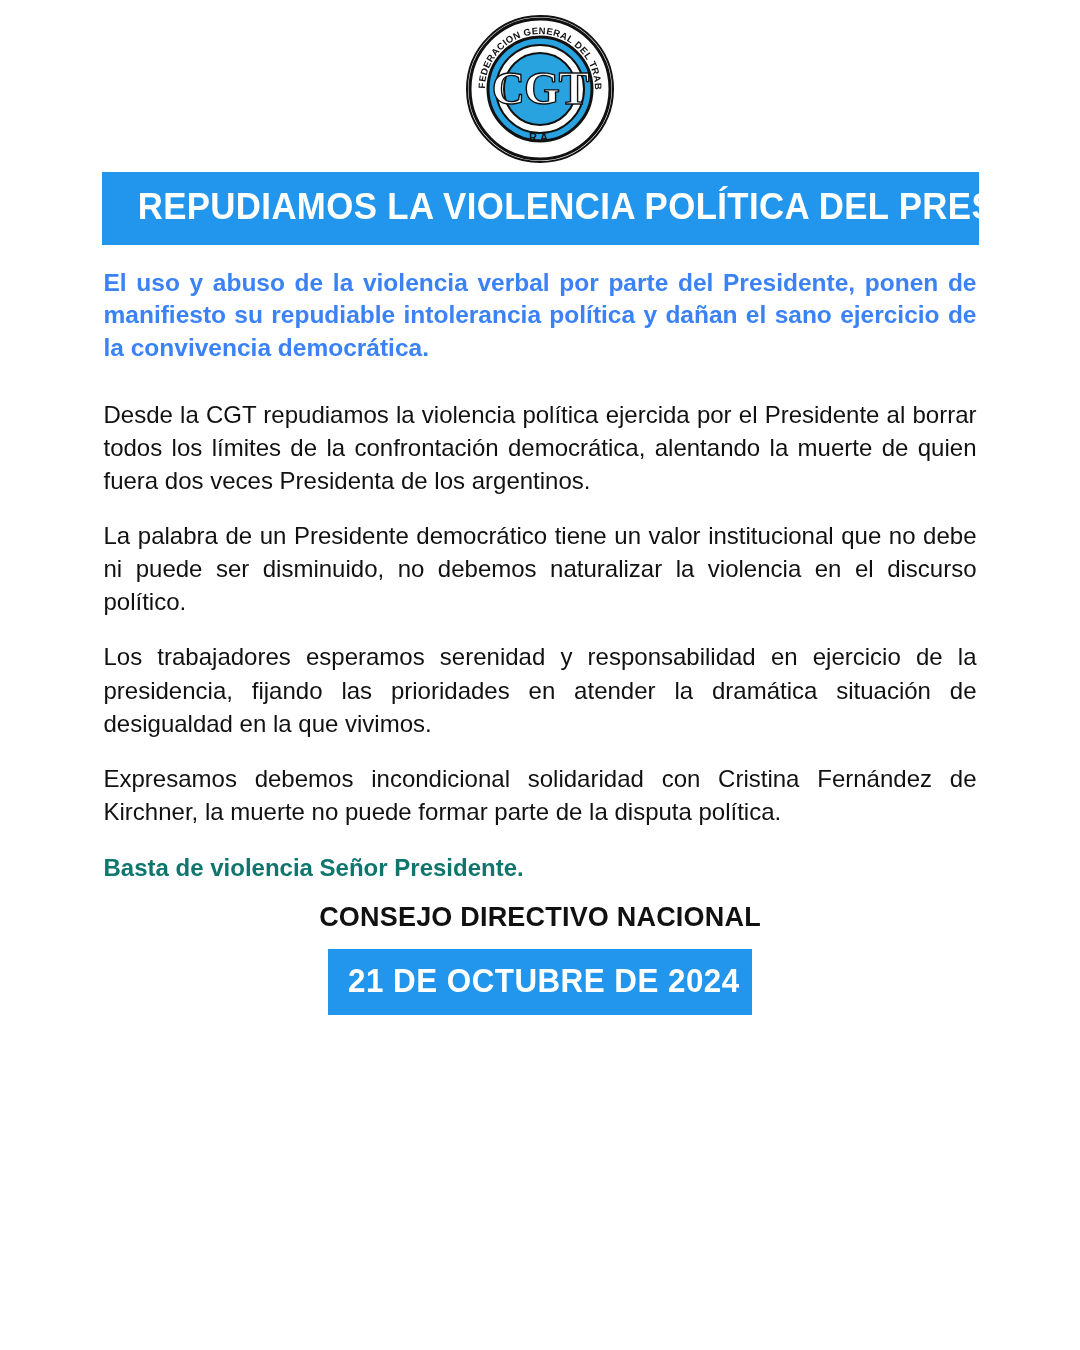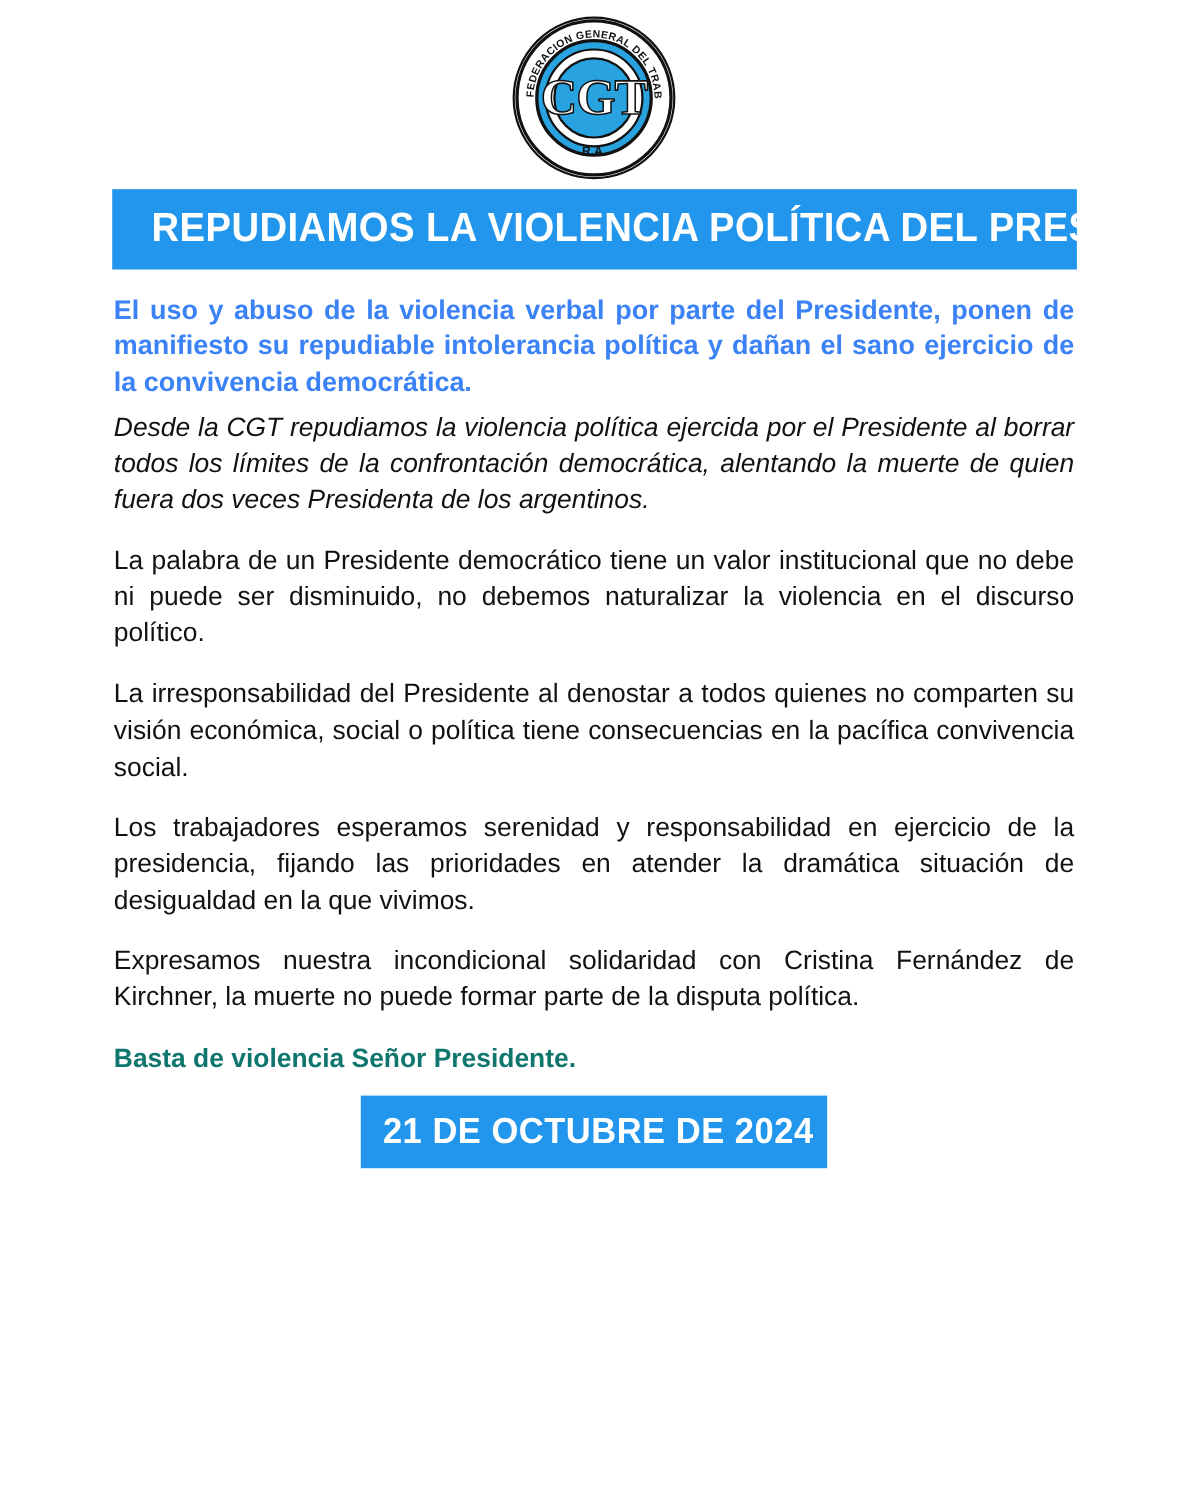--- a/index.html
+++ b/index.html
@@ -67,21 +67,21 @@
     margin-top: 22px;
     margin-bottom: 0;
   }
   .para {
     color: #111111;
     font-size: 24px;
     line-height: 1.38;
     text-align: justify;
     margin: 22px 0 0 0;
   }
-  .para.first-body { margin-top: 8px; font-style: italic; }
+  .para.first-body { margin-top: 34px; }
   .closing {
     color: #0f766e;
     font-size: 24px;
     font-weight: bold;
     line-height: 1.35;
     margin: 24px 0 0 0;
     text-align: left;
   }
   .council {
     color: #111111;
@@ -137,24 +137,24 @@
   <div class="title-banner">
     <span class="title-text">REPUDIAMOS LA VIOLENCIA POLÍTICA DEL PRESIDENTE</span>
   </div>
 
   <div class="content">
 
     <p class="lead">El uso y abuso de la violencia verbal por parte del Presidente, ponen de manifiesto su repudiable intolerancia política y dañan el sano ejercicio de la convivencia democrática.</p>
 
     <p class="para first-body">Desde la CGT repudiamos la violencia política ejercida por el Presidente al borrar todos los límites de la confrontación democrática, alentando la muerte de quien fuera dos veces Presidenta de los argentinos.</p>
     <p class="para">La palabra de un Presidente democrático tiene un valor institucional que no debe ni puede ser disminuido, no debemos naturalizar la violencia en el discurso político.</p>
-    <p class="para">La irresponsabilidad del Presidente al denostar a todos quienes no comparten su visión económica, social o política tiene consecuencias en la pacífica convivencia social.</p>
     <p class="para">Los trabajadores esperamos serenidad y responsabilidad en ejercicio de la presidencia, fijando las prioridades en atender la dramática situación de desigualdad en la que vivimos.</p>
-    <p class="para">Expresamos nuestra incondicional solidaridad con Cristina Fernández de Kirchner, la muerte no puede formar parte de la disputa política.</p>
+    <p class="para">Expresamos debemos incondicional solidaridad con Cristina Fernández de Kirchner, la muerte no puede formar parte de la disputa política.</p>
 
     <p class="closing">Basta de violencia Señor Presidente.</p>
+    <p class="council">CONSEJO DIRECTIVO NACIONAL</p>
   </div>
 
   <div class="date-banner">
     <span class="date-text">21 DE OCTUBRE DE 2024</span>
   </div>
 
 </div>
 
 </body></html>

